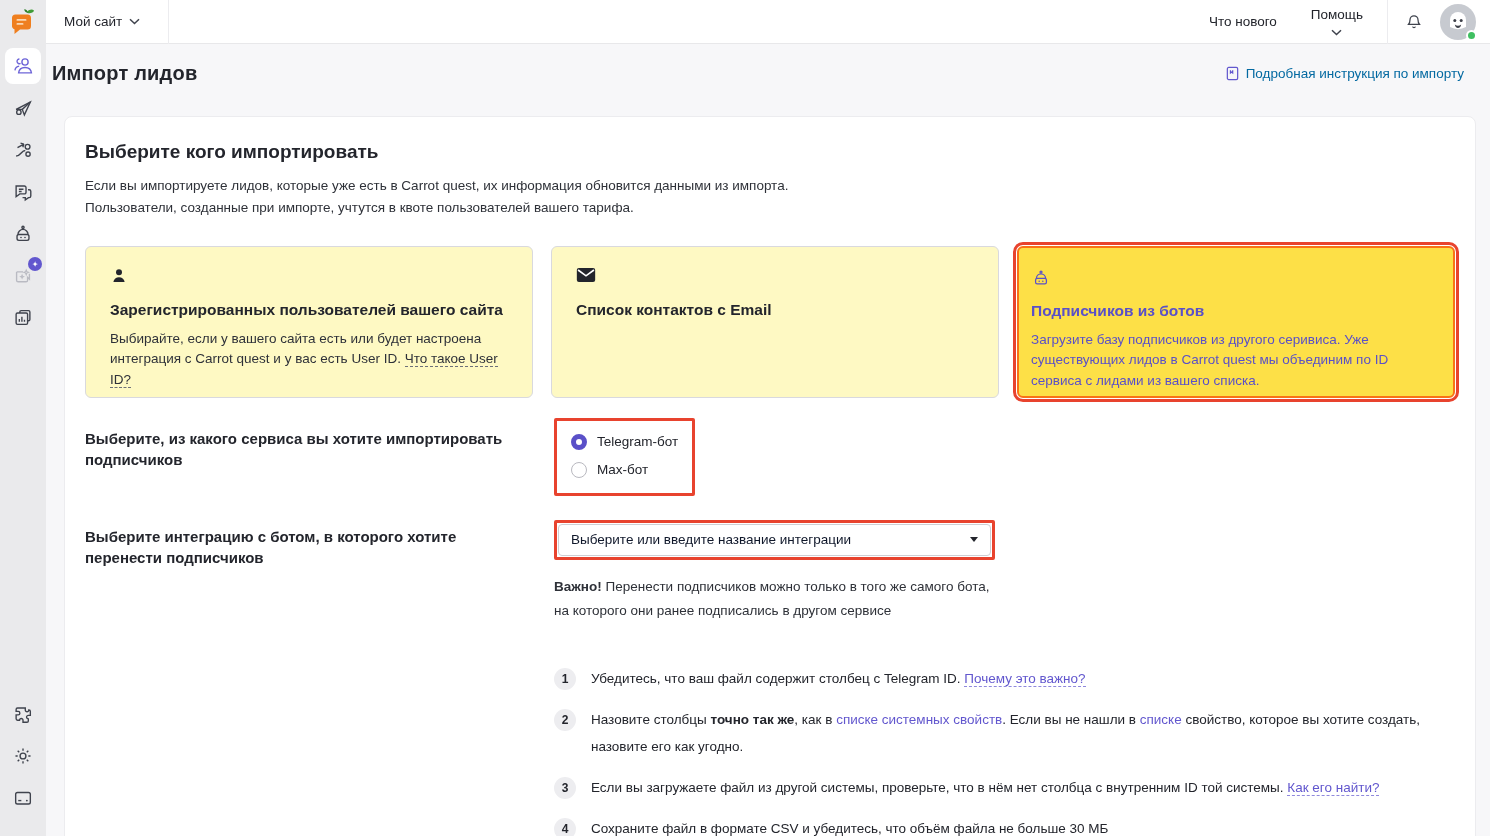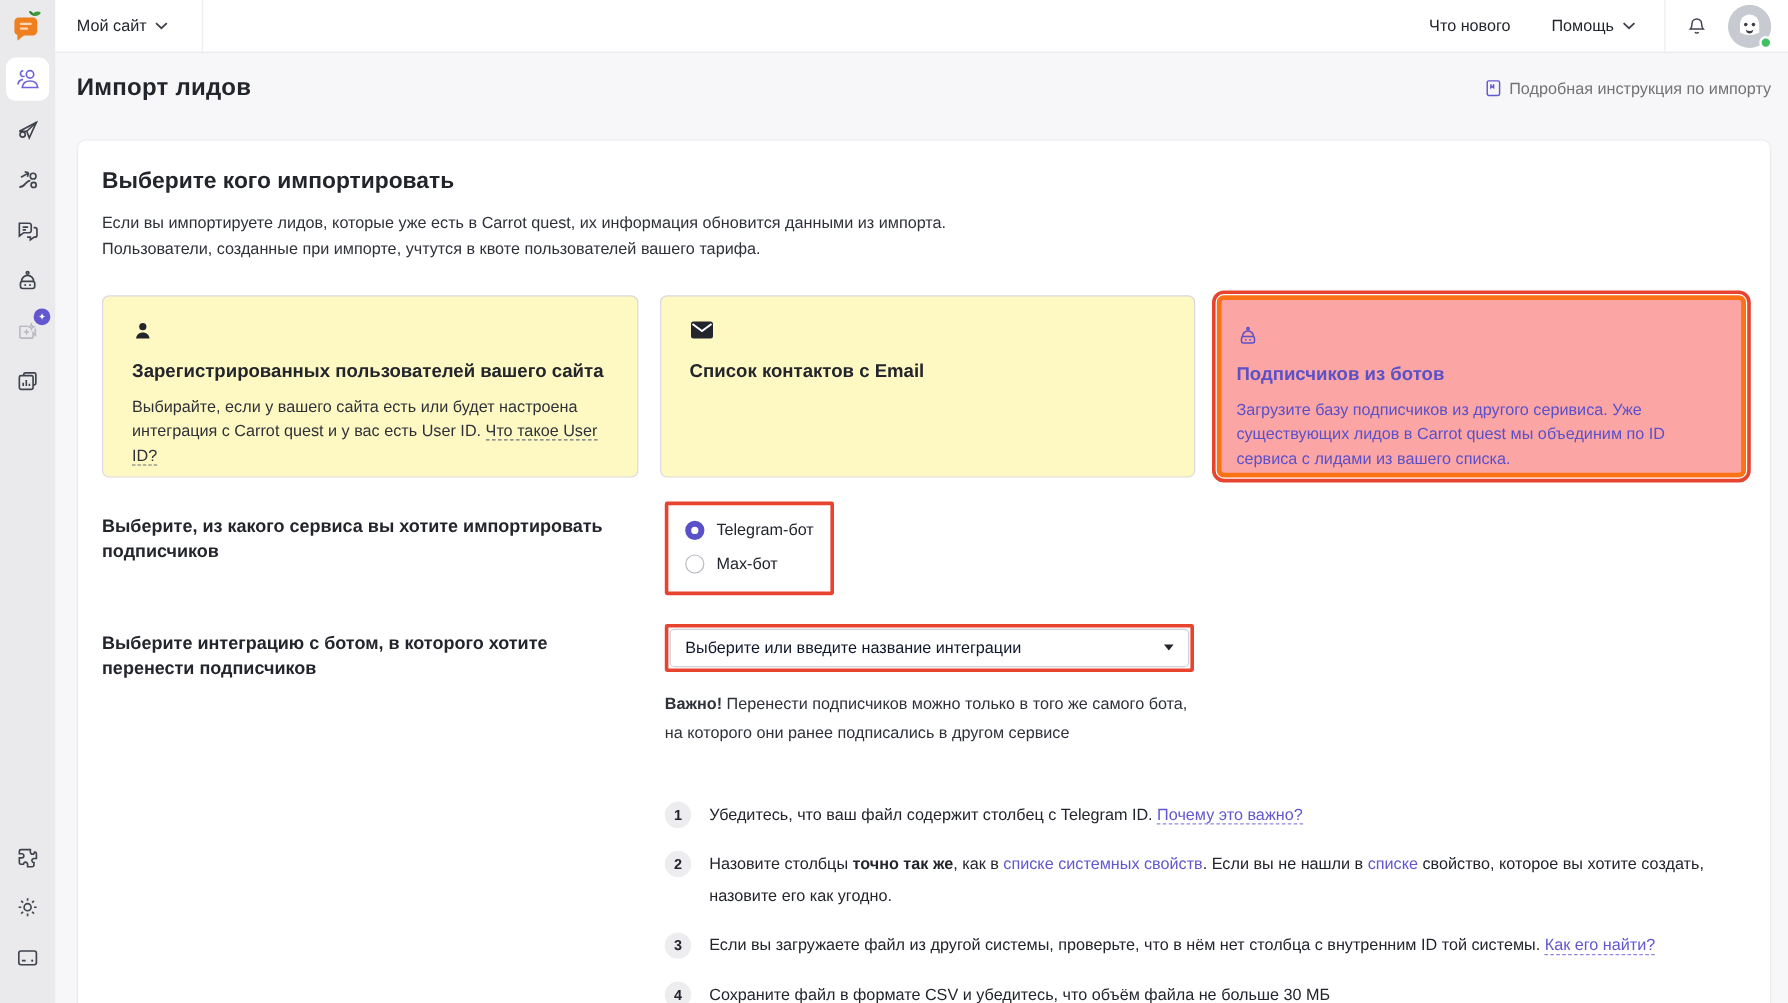--- a/index.html
+++ b/index.html
@@ -31,57 +31,57 @@
   .sidebar-spacer { flex:1; }
   
   .topbar {
     position:absolute; left:46px; top:0; right:0; height:44px; background:#ffffff;
     border-bottom:1px solid #e8e8ea; display:flex; align-items:center; padding:0 14px 0 18px;
   }
   .site-select { display:flex; align-items:center; gap:7px; font-size:13.5px; cursor:pointer; }
   .tb-divider { width:1px; height:44px; background:#ececef; margin:0 0 0 28px; }
   .topbar-right { margin-left:auto; display:flex; align-items:center; }
   .tb-link { font-size:13.5px; cursor:pointer; margin-right:34px; display:flex; align-items:center; gap:7px; }
-  .tb-link:last-of-type { margin-right:24px; }
+  .tb-link:last-of-type { margin-right:24px;flex-direction:column; }
   .tb-divider2 { width:1px; height:44px; background:#ececef; margin-right:16px; }
   .bell { width:20px; height:20px; cursor:pointer; margin-right:16px; }
   .avatar { position:relative; width:36px; height:36px; cursor:pointer; }
   .avatar-dot {
     position:absolute; right:-1px; bottom:-1px; width:11px; height:11px; border-radius:50%;
     background:#3fbf61; border:2px solid #fff;
   }
   .chev { display:inline-block; }
   
   .page-header {
-    position:absolute; left:64px; top:62px; width:1412px; display:flex;
+    position:absolute; left:52px; top:62px; width:1412px; display:flex;
     align-items:center; justify-content:space-between;
   }
   .page-title { font-size:20px; font-weight:700; letter-spacing:.2px; }
   .instruction-link {
-    font-size:13.5px; color:#737373; cursor:pointer; display:flex; align-items:center; gap:6px;
+    font-size:13.5px; color:#0369a1; cursor:pointer; display:flex; align-items:center; gap:6px;
   }
   
   .main-card {
     position:absolute; left:64px; top:116px; width:1412px; height:900px;
     background:#ffffff; border:1px solid #ececef; border-radius:8px;
     padding:24px 20px;
   }
   .section-title { font-size:19px; font-weight:700; margin-bottom:12px; }
   .section-desc { font-size:13.5px; line-height:1.65; color:#2e3138; }
   
   .cards-row { display:flex; gap:18px; margin-top:26px; }
   .imp-card {
     flex:1; border:1px solid #d9d9de; border-radius:6px; padding:20px 24px;
     height:152px; cursor:pointer; background:#fef9c3;
   }
   .imp-card .card-icon { height:20px; margin-bottom:14px; display:flex; align-items:flex-start; }
   .imp-card h3 { font-size:15.5px; font-weight:700; margin-bottom:10px; }
   .imp-card p { font-size:13.5px; line-height:1.55; color:#2e3138; }
   .imp-card.selected {
-    background:#fca5a5; border:4px solid #f97316;
+    background:#fde047; border:2px solid #f97316;
     outline:3px solid #e8432e; outline-offset:1px;padding-left:12px;
   }
   .imp-card.selected h3, .imp-card.selected p { color:#5a50c8; }
   .dashed-link { border-bottom:1px dashed #6d7079; cursor:pointer; }
   .purple-link { color:#6257ce; cursor:pointer; }
   .purple-dashed { color:#6257ce; border-bottom:1px dashed #8f88dd; cursor:pointer; }
   
   .form-row { display:flex; margin-top:30px; }
   .form-label { width:469px; padding-right:40px; font-size:15px; font-weight:700; line-height:1.4; }
   

